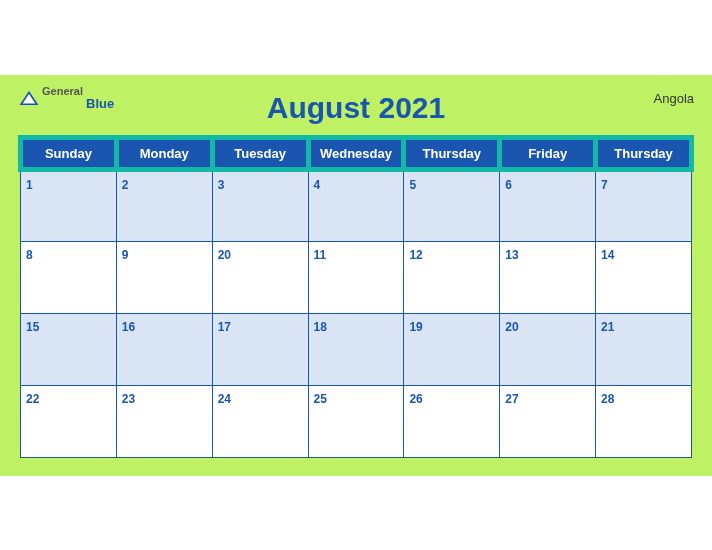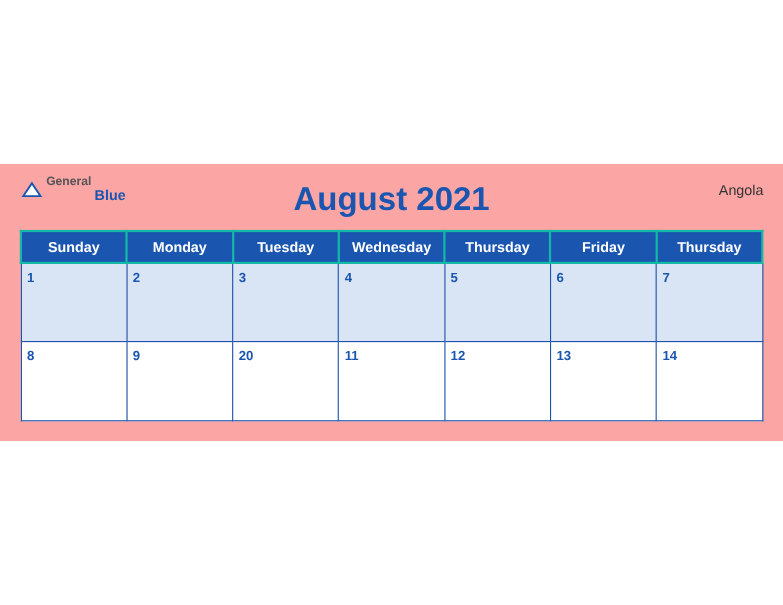--- a/index.html
+++ b/index.html
@@ -8,21 +8,21 @@
       background: #fff;
       display: flex;
       justify-content: center;
       align-items: center;
       width: 712px;
       min-height: 550px;
     }
     .calendar-container {
       width: 712px;
       padding: 10px 18px 18px 18px;
-      background: #fca5a5;
+      background: #bef264;
     }
     .calendar-header {
       display: flex;
       align-items: center;
       justify-content: center;
       position: relative;
       margin-bottom: 6px;
       padding: 6px 0 4px 0;
     }
     .logo-area {
@@ -76,21 +76,21 @@
       border-collapse: collapse;
       border: 1.5px solid #1a56b0;
     }
     .calendar-table thead tr th {
       background-color: #1a56b0;
       color: #fff;
       font-size: 13px;
       font-weight: bold;
       padding: 6px 4px;
       text-align: center;
-      border: 2px solid #14b8a6;
+      border: 5px solid #14b8a6;
     }
     .calendar-table tbody tr td {
       border: 1px solid #1a56b0;
       vertical-align: top;
       width: calc(100% / 7);
       height: 72px;
       padding: 3px 5px;
     }
     .calendar-table tbody tr:nth-child(odd) td {
       background-color: #d9e4f5;
@@ -152,15 +152,33 @@
         </tr>
         <tr>
           <td><span class="day-number">8</span></td>
           <td><span class="day-number">9</span></td>
           <td><span class="day-number">20</span></td>
           <td><span class="day-number">11</span></td>
           <td><span class="day-number">12</span></td>
           <td><span class="day-number">13</span></td>
           <td><span class="day-number">14</span></td>
         </tr>
+        <tr>
+          <td><span class="day-number">15</span></td>
+          <td><span class="day-number">16</span></td>
+          <td><span class="day-number">17</span></td>
+          <td><span class="day-number">18</span></td>
+          <td><span class="day-number">19</span></td>
+          <td><span class="day-number">20</span></td>
+          <td><span class="day-number">21</span></td>
+        </tr>
+        <tr>
+          <td><span class="day-number">22</span></td>
+          <td><span class="day-number">23</span></td>
+          <td><span class="day-number">24</span></td>
+          <td><span class="day-number">25</span></td>
+          <td><span class="day-number">26</span></td>
+          <td><span class="day-number">27</span></td>
+          <td><span class="day-number">28</span></td>
+        </tr>
       </tbody>
   </table>
 </div>
 
 </body></html>

